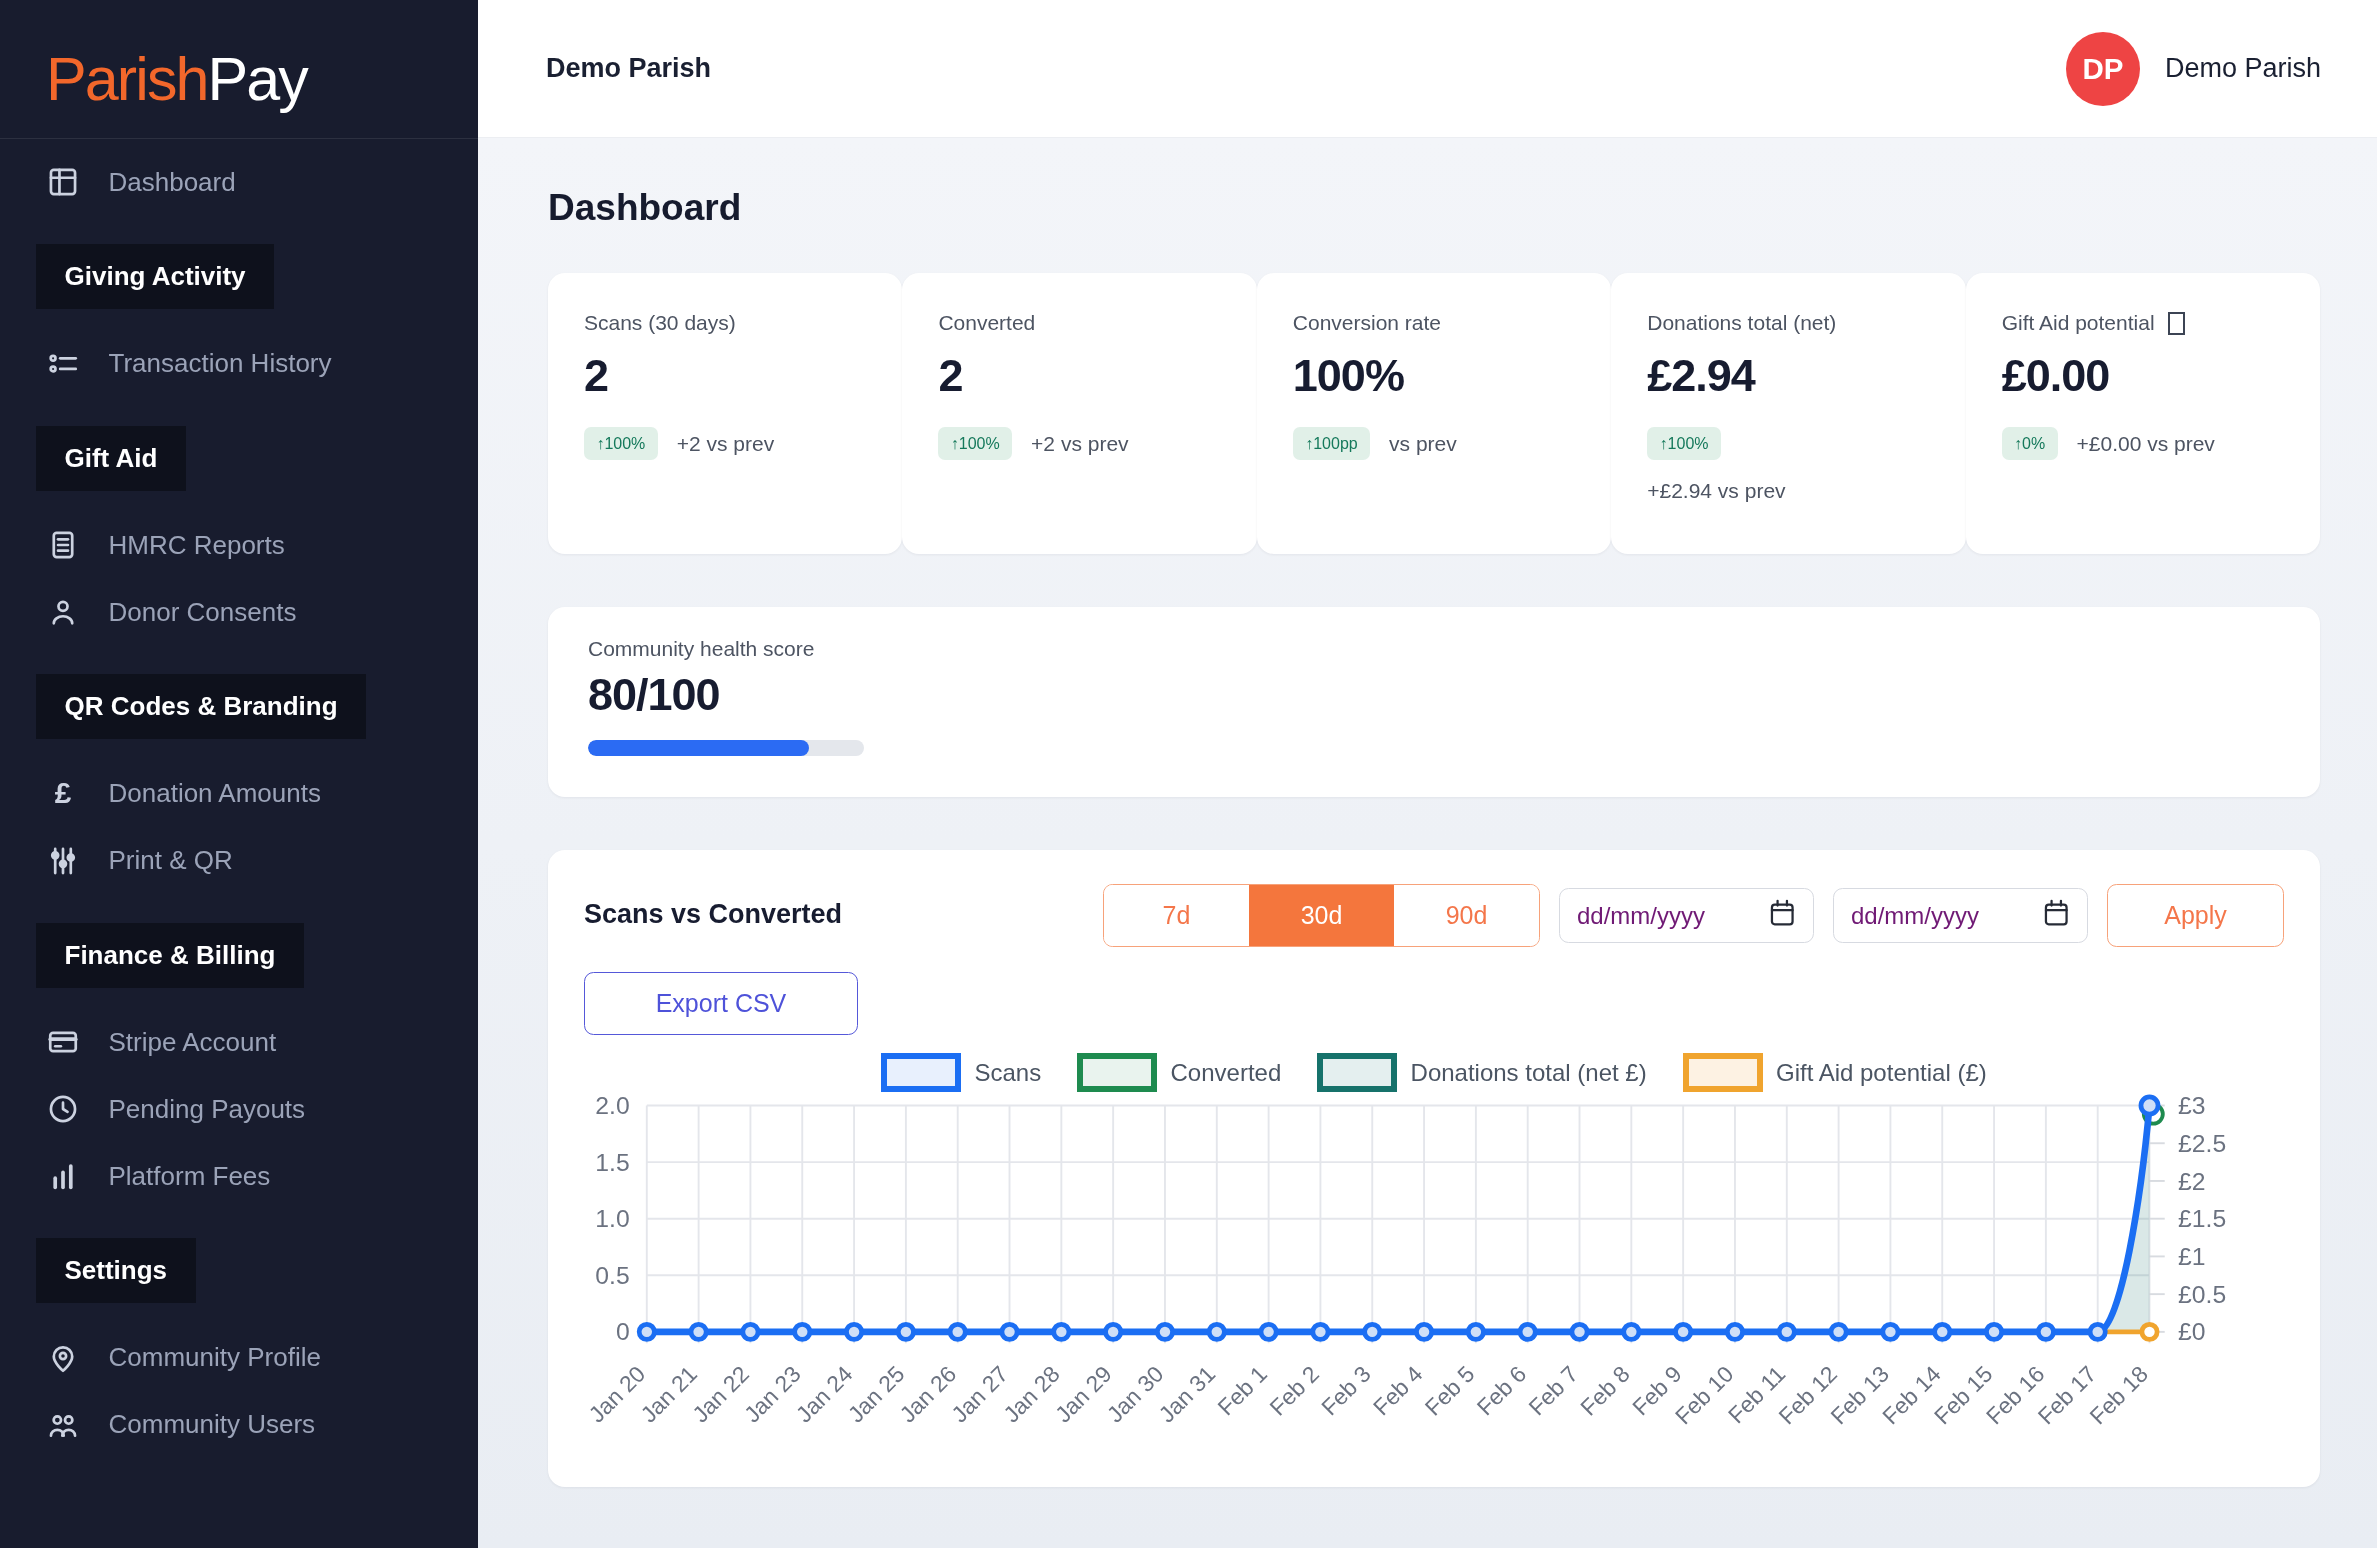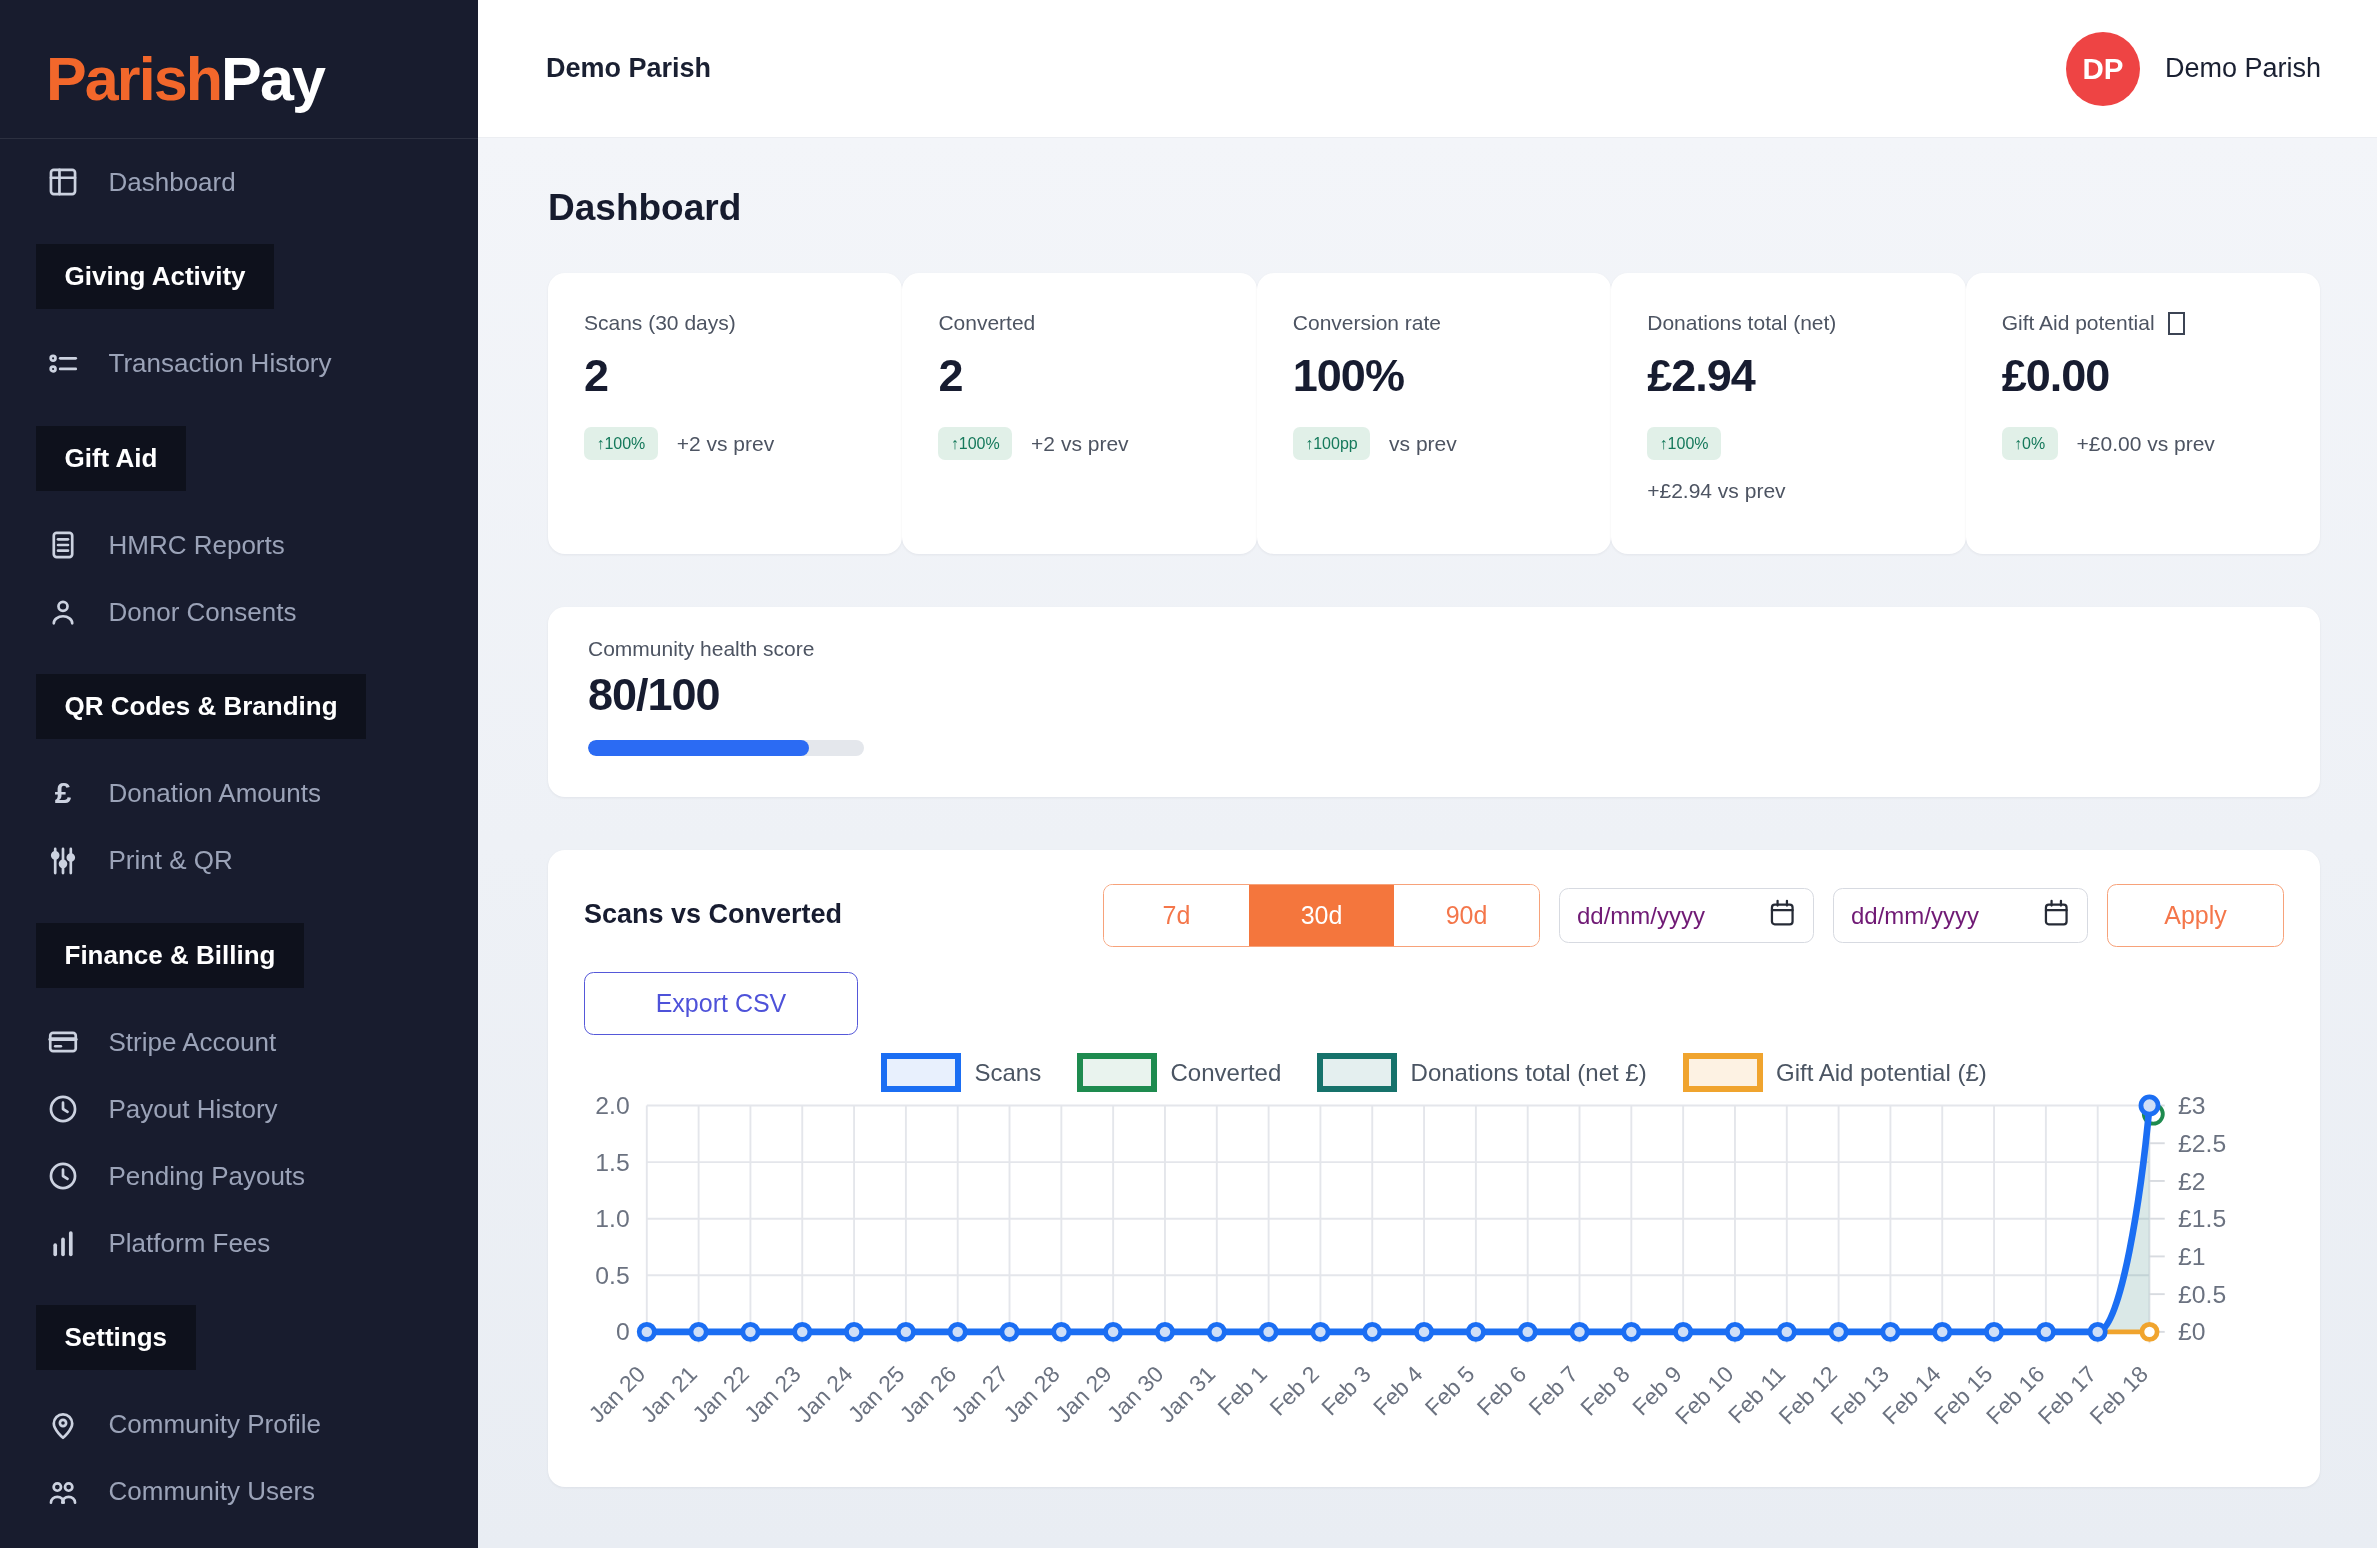--- a/index.html
+++ b/index.html
@@ -1,20 +1,20 @@
 <!DOCTYPE html>
 <html style="font-size:15px"><head>
 <meta charset="utf-8">
 <style>
   html,body{margin:0;padding:0}
   body{width:2378px;height:1548px;font-family:"Liberation Sans",sans-serif;display:flex;background:#edf0f5;overflow:hidden}
 
   
   .sidebar{width:478px;flex:none;background:#181c2e;height:1548px;box-sizing:border-box}
-  .logo{padding:44px 0 0 46px;height:138px;box-sizing:border-box;font-size:61px;font-weight:700;letter-spacing:-1.9px;white-space:nowrap}
+  .logo{padding:44px 0 0 46px;height:138px;box-sizing:border-box;font-size:61px;font-weight:400;letter-spacing:-1.9px;white-space:nowrap}
   .logo .p1{color:#f2672b}
   .logo .p2{color:#ffffff}
   .sidebar-divider{border-bottom:1.9px solid rgba(255,255,255,0.09)}
   nav{padding-top:9.5px}
   .nav-item{display:flex;align-items:center;height:67px;padding-left:46px;gap:28.5px;font-size:26px;color:#9ba3b8;cursor:pointer}
   .nav-item .nav-icon{width:34px;height:34px;flex:none;display:flex;align-items:center;justify-content:center}
   .nav-icon svg{width:34px;height:34px;stroke:#ccd2e0;fill:none;stroke-width:1.9;stroke-linecap:round;stroke-linejoin:round}
   .section-chip{display:block;width:max-content;margin:28.5px 0 21px 36px;background:#0e111c;color:#ffffff;font-weight:700;font-size:26px;padding:17px 28.5px}
 
   
@@ -156,29 +156,20 @@
       <span class="nav-icon">
           <svg viewBox="0 0 24 24">
             <rect x="3" y="5.5" width="18" height="13" rx="2"></rect>
             <line x1="3" y1="10" x2="21" y2="10" stroke-width="2.6"></line>
             <line x1="6.5" y1="15" x2="10.5" y2="15"></line>
           </svg>
         </span>
       <span>Stripe Account</span>
     </div>
 
-    <div class="nav-item">
-      <span class="nav-icon">
-          <svg viewBox="0 0 24 24">
-            <circle cx="12" cy="12" r="8.5"></circle>
-            <path d="M12 7.5V12l3.2 2" fill="none"></path>
-          </svg>
-        </span>
-      <span>Payout History</span>
-    </div>
 
     <div class="nav-item">
       <span class="nav-icon">
           <svg viewBox="0 0 24 24">
             <circle cx="12" cy="12" r="8.5"></circle>
             <path d="M12 7.5V12l3.2 2" fill="none"></path>
           </svg>
         </span>
       <span>Pending Payouts</span>
     </div>

